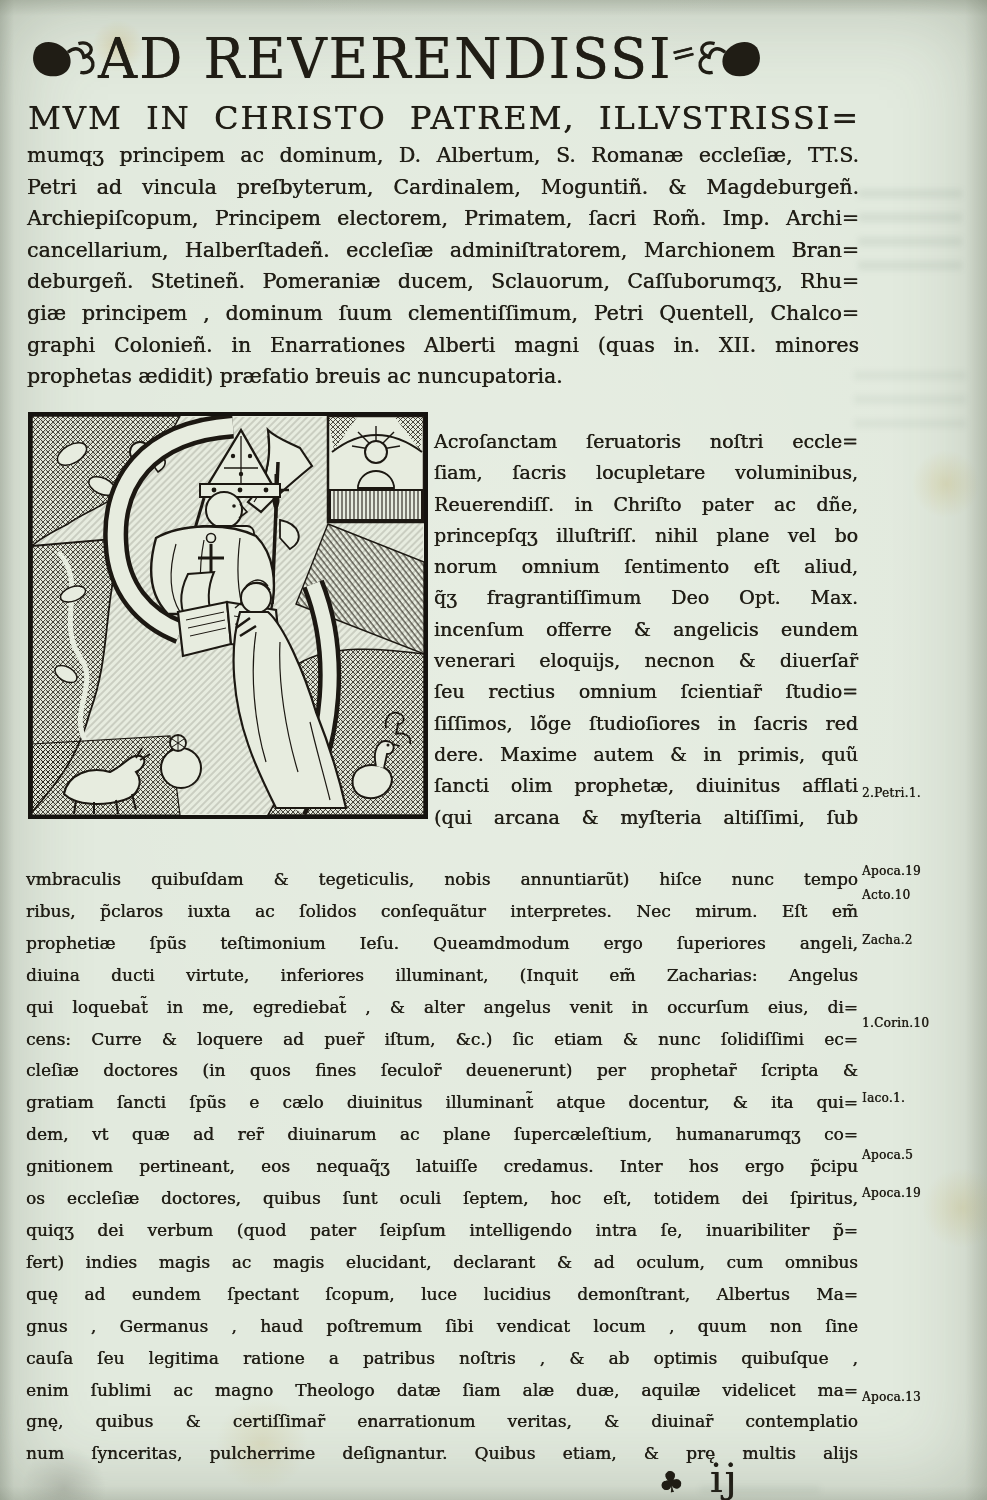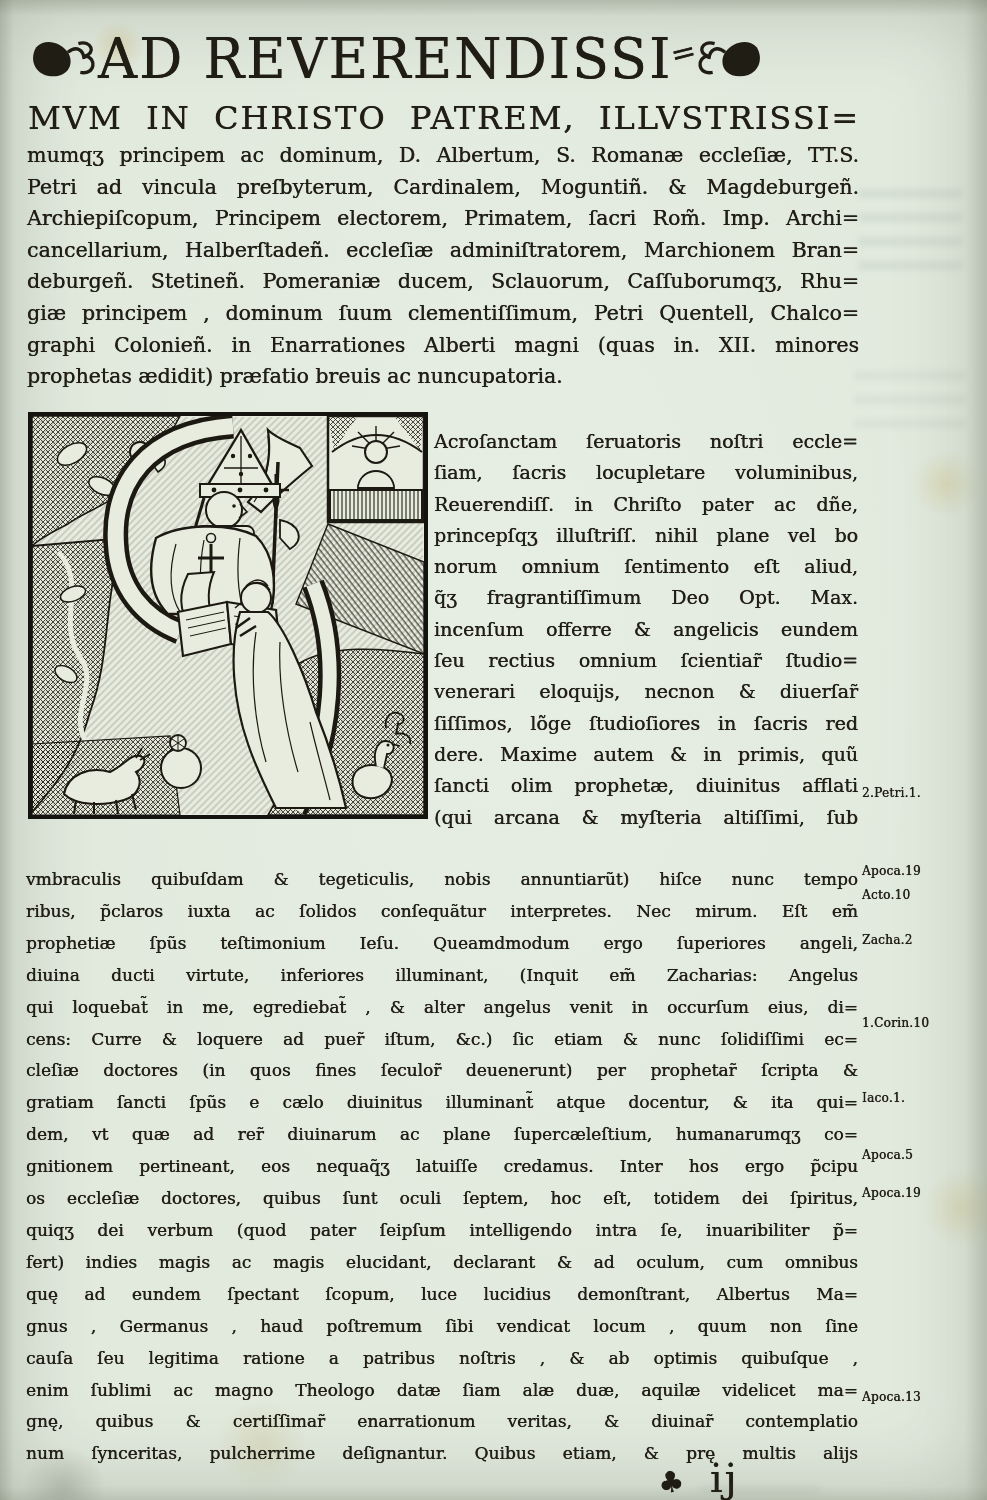--- a/index.html
+++ b/index.html
@@ -195,22 +195,22 @@
   </svg>
 
   <div id="initcol" class="ink">
     <div class="jl">Acroſanctam ſeruatoris noſtri eccle=</div>
     <div class="jl">ſiam, ſacris locupletare voluminibus,</div>
     <div class="jl">Reuerendiſſ. in Chriſto pater ac dñe,</div>
     <div class="jl">princepſqʒ illuſtriſſ. nihil plane vel bo</div>
     <div class="jl">norum omnium ſentimento eſt aliud,</div>
     <div class="jl">q̃ʒ fragrantiſſimum Deo Opt. Max.</div>
     <div class="jl">incenſum offerre &amp; angelicis eundem</div>
+    <div class="jl">venerari eloquijs, necnon &amp; diuerſar̃</div>
     <div class="jl">ſeu rectius omnium ſcientiar̃ ſtudio=</div>
-    <div class="jl">venerari eloquijs, necnon &amp; diuerſar̃</div>
     <div class="jl">ſiſſimos, lõge ſtudioſiores in ſacris red</div>
     <div class="jl">dere. Maxime autem &amp; in primis, quũ</div>
     <div class="jl">ſancti olim prophetæ, diuinitus afflati</div>
     <div class="jl">(qui arcana &amp; myſteria altiſſimi, ſub</div>
   </div>
 
   <div id="fullcol" class="ink">
     <div class="jl">vmbraculis quibuſdam &amp; tegeticulis, nobis annuntiarũt) hiſce nunc tempo</div>
     <div class="jl">ribus, p̃claros iuxta ac ſolidos conſequãtur interpretes. Nec mirum. Eſt em̃</div>
     <div class="jl">prophetiæ ſpũs teſtimonium Ieſu. Queamdmodum ergo ſuperiores angeli,</div>

